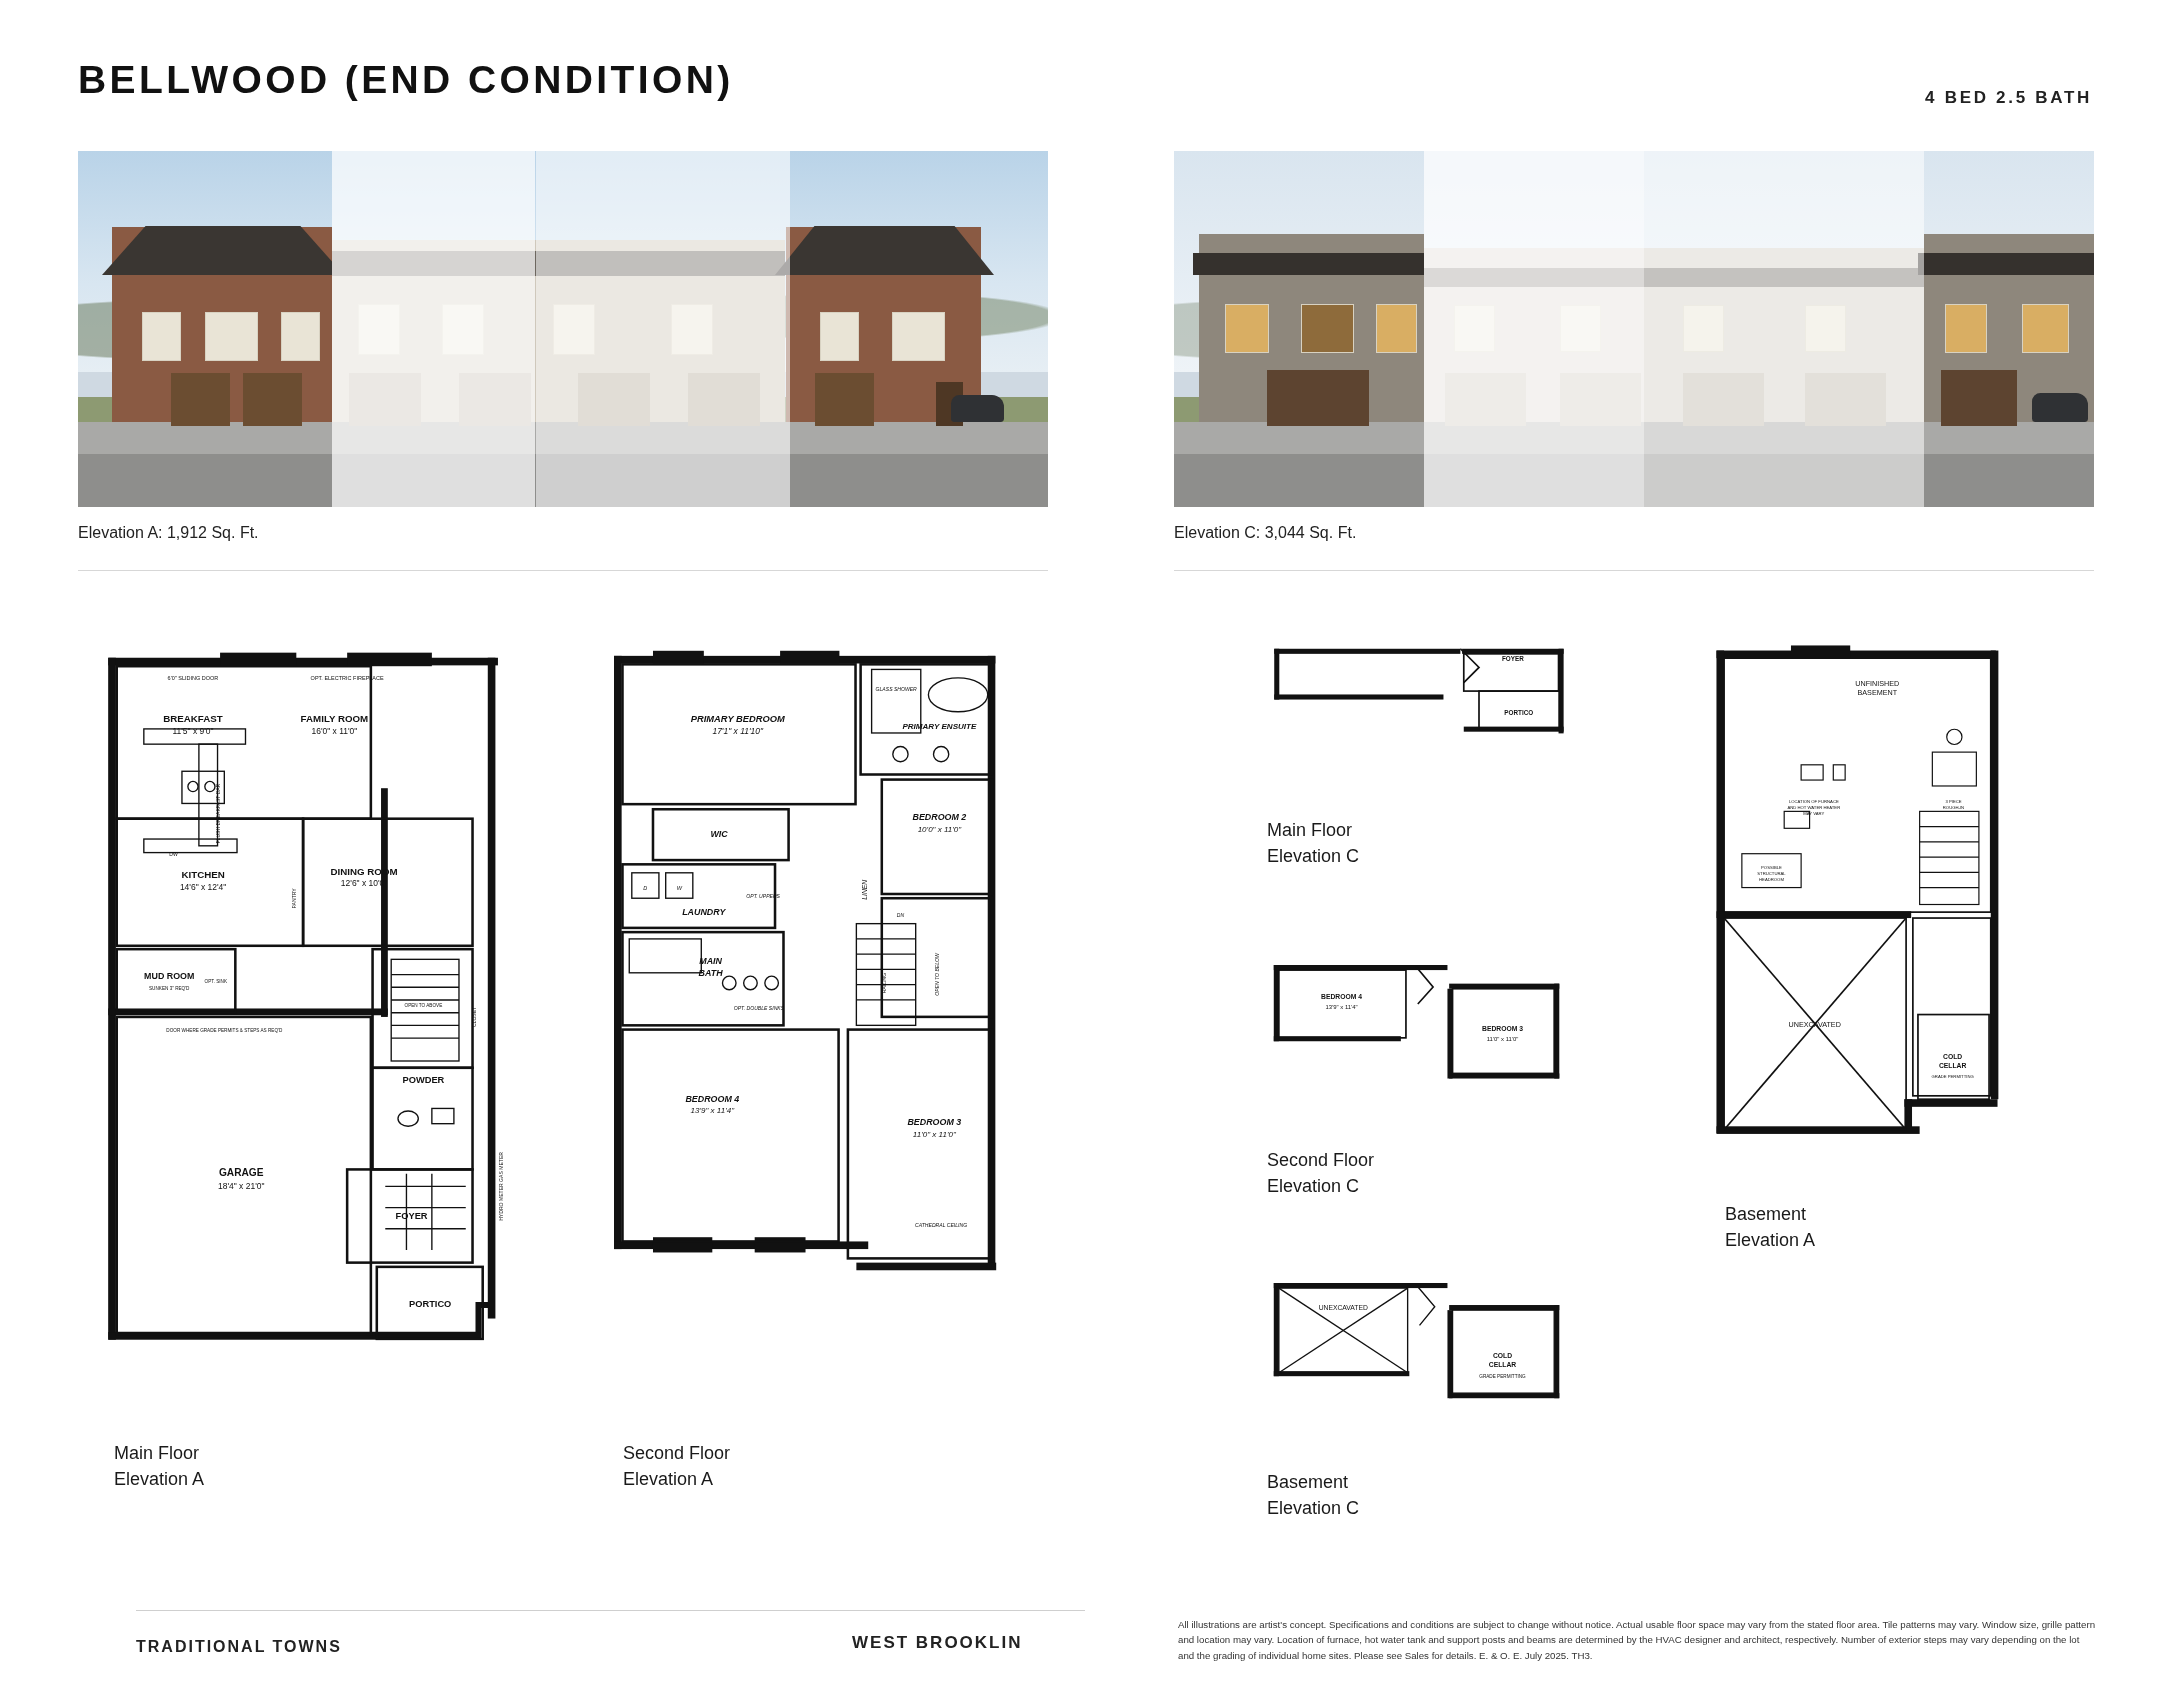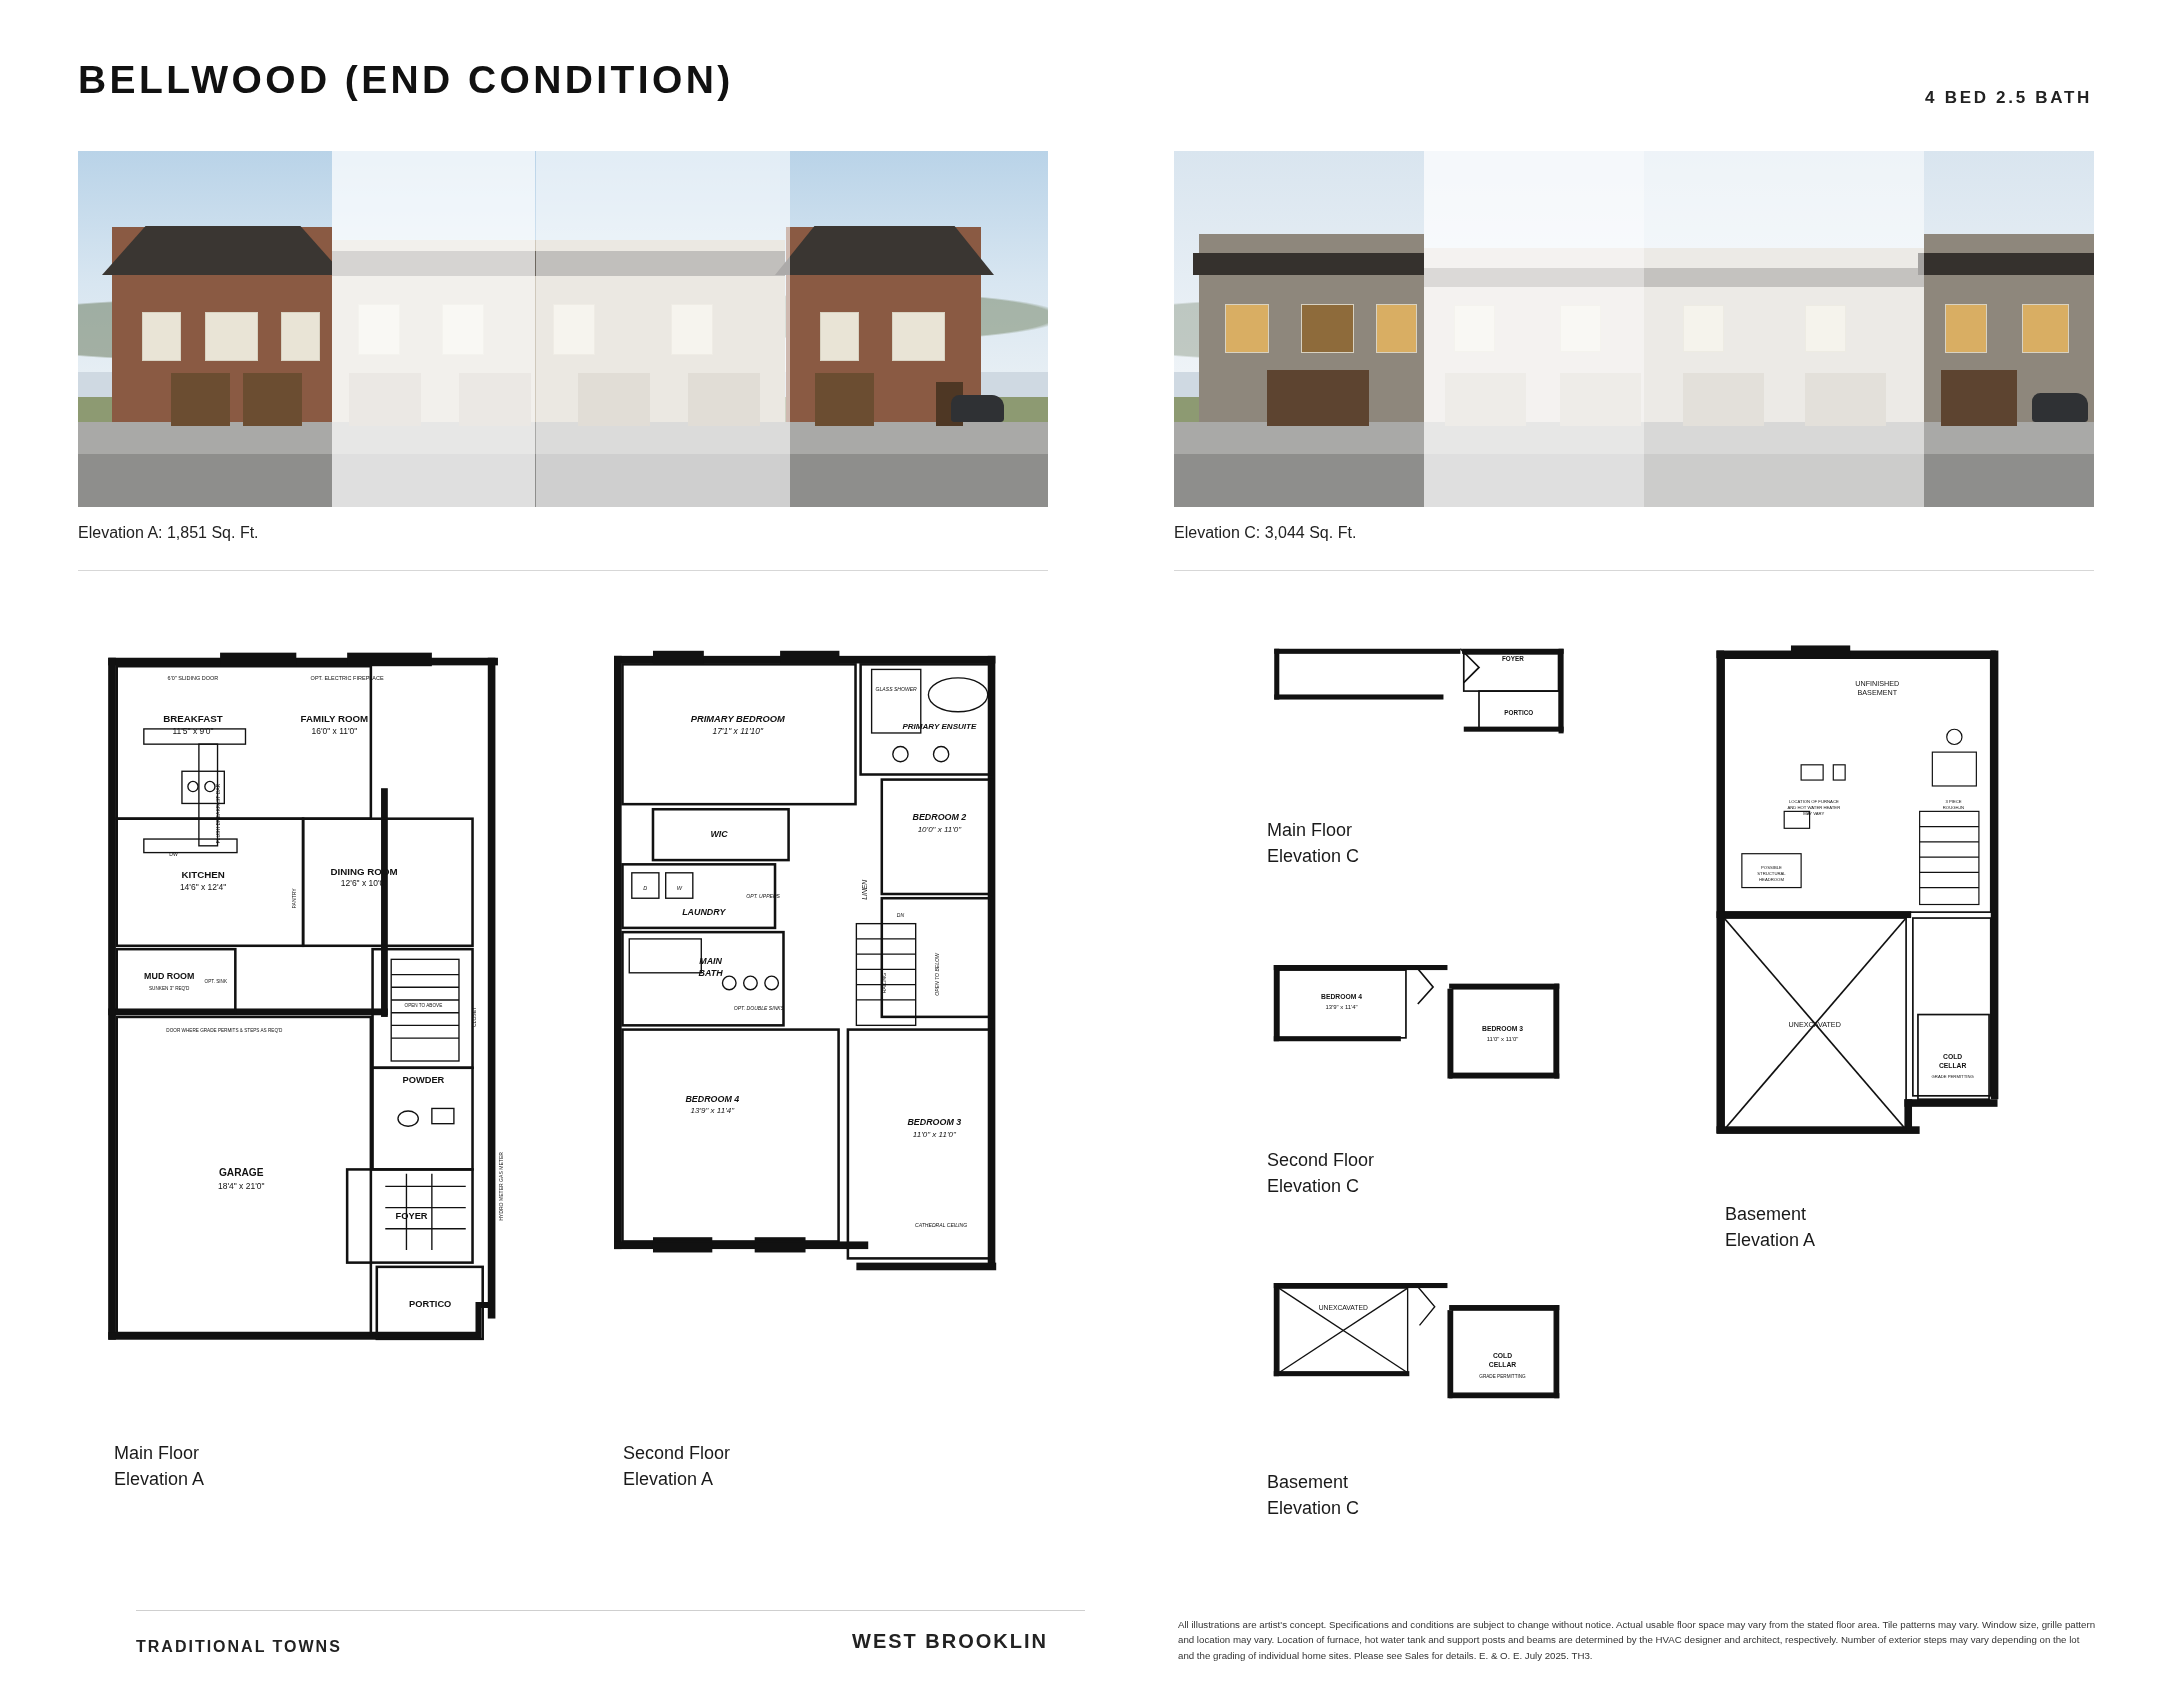--- a/index.html
+++ b/index.html
@@ -87,21 +87,21 @@
     position:absolute; font-size:18px; line-height:1.42; color:#1a1a1a;
   }
 
   
   .footer-left {
     position:absolute; left:136px; bottom:48px;
     font-size:16px; letter-spacing:2px; font-weight:600; color:#222;
   }
   .footer-mid {
     position:absolute; left:852px; bottom:51px;
-    font-size:20px; letter-spacing:2px; font-weight:600; color:#222;
+    font-size:17px; letter-spacing:2px; font-weight:600; color:#222;
   }
   .footer-rule {
     position:absolute; height:0.8px; background:#cfcfcf;
   }
   .disclaimer {
     position:absolute; left:1178px; bottom:41px; width:920px;
     font-size:9.7px; line-height:1.58; color:#333; text-align:left;margin-top:12px;
   }
 </style>
 </head>
@@ -141,21 +141,21 @@
     <div class="roof" style="left:697px; top:75px; width:219px; height:49px; clip-path:polygon(0 100%,18% 0,82% 0,100% 100%); background:#3a3632;"></div>
     <div class="win" style="left:742px; top:161px; width:39px; height:49px;"></div>
     <div class="win" style="left:814px; top:161px; width:53px; height:49px;"></div>
     <div class="door" style="left:737px; top:222px; width:59px; height:53px;"></div>
     <div class="door" style="left:858px; top:231px; width:27px; height:44px; background:#4e3724;"></div>
     <div class="car" style="left:873px; top:244px; width:53px; height:27px;"></div>
 
     <div class="wash" style="left:254px; width:203px;"></div>
     <div class="wash" style="left:458px; width:254px; background:rgba(255,255,255,.58);"></div>
   </div>
-  <div class="caption" style="left:78px; top:524px;">Elevation A: 1,851 Sq. Ft.</div>
+  <div class="caption" style="left:78px; top:524px;">Elevation A: 1,912 Sq. Ft.</div>
   <div class="rule" style="left:78px; top:570px; width:970px;"></div>
 
   <div class="render" style="left:1174px; top:151px; width:920px; height:356px;">
     <div class="sky" style="background:linear-gradient(#d9e5ef 0%,#e8eff5 70%,#eef3f7 100%);"></div>
     <div class="trees" style="opacity:.35;"></div>
     <div class="grass"></div>
     <div class="ground"></div>
 
     <div class="block" style="left:25.4px; width:225px; height:188px; background:#8e877c;"></div>
     <div class="roof" style="left:18.6px; top:102px; width:242px; height:22px; background:#35312d;"></div>

